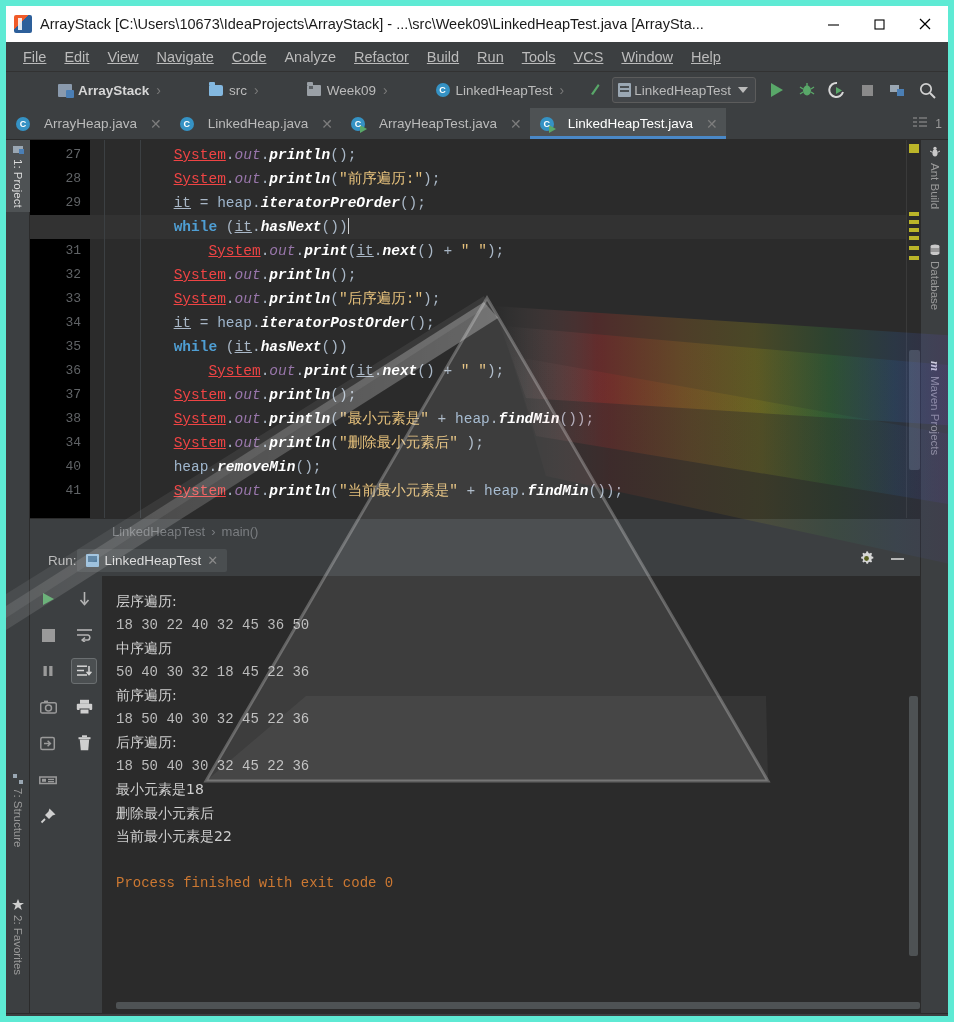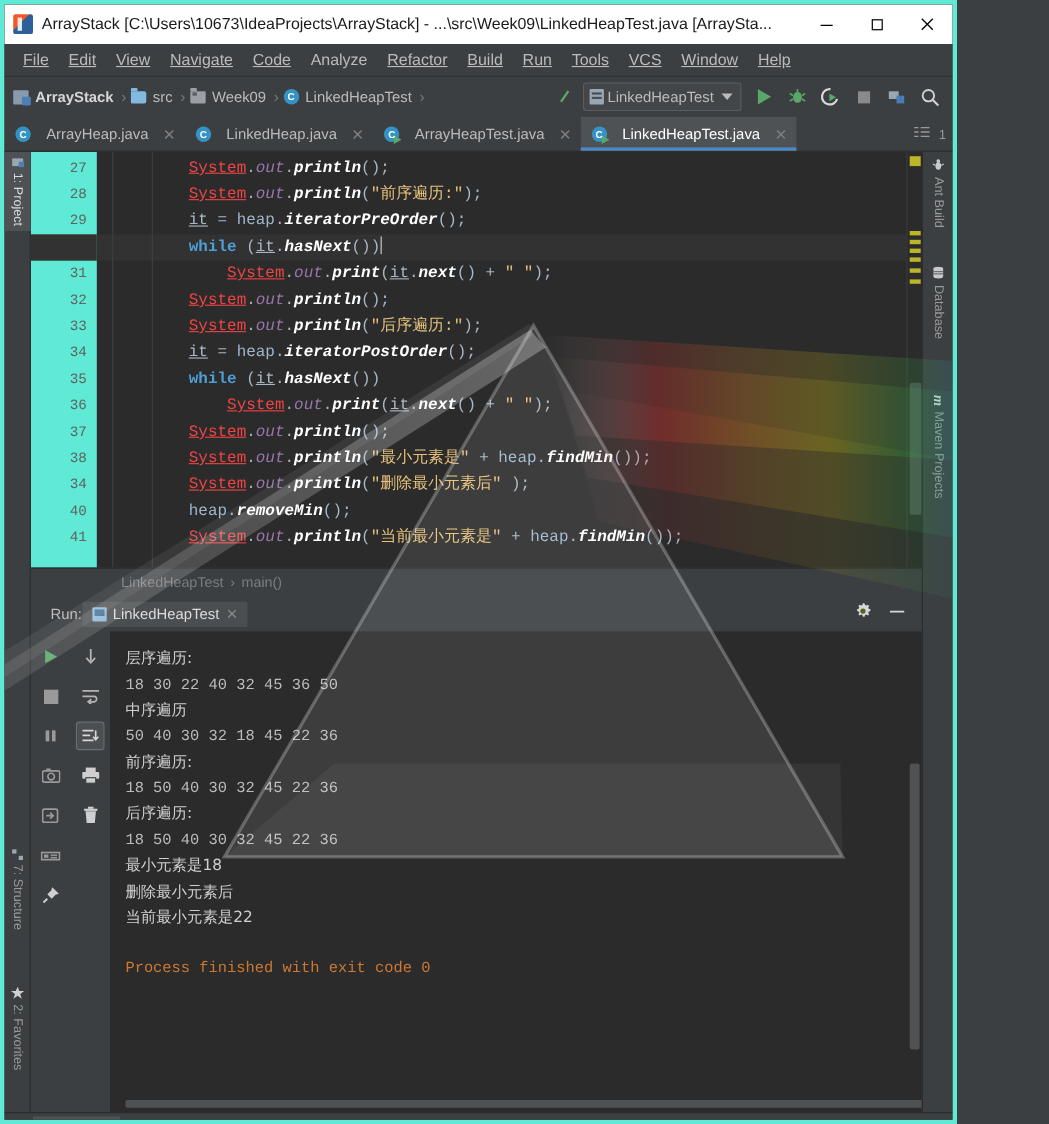--- a/index.html
+++ b/index.html
@@ -3,23 +3,23 @@
 <meta charset="utf-8">
 <style>
   * { box-sizing: border-box; margin: 0; padding: 0; }
   html, body {
     width: 954px; height: 1022px;
     background: #3c3f41;
     font-family: "Liberation Sans", sans-serif;
     overflow: hidden;
   }
   #app {
-    position: relative; width: 870px; height: 1022px;
+    position: relative; width: 954px; height: 1022px;
     background: #3c3f41;
-    border: 4px solid #5eead4;
+    border: 6px solid #5eead4;
     overflow: hidden;
   }
 
   
   .titlebar {
     height: 36px; background: #ffffff; display: flex; align-items: center;
     position: relative; z-index: 60;
   }
   .tb-icon {
     width: 18px; height: 18px; margin: 0 8px 0 8px; flex: 0 0 auto;
@@ -50,21 +50,21 @@
   .menu-item {
     color: #bbbbbb; font-size: 14.5px; padding: 3px 9px; white-space: nowrap;
   }
   .menu-item u { text-decoration: underline; }
 
   
   .navbar {
     height: 36px; background: #3c3f41; display: flex; align-items: center;
     padding-left: 8px; position: relative; z-index: 54;
   }
-  .crumb { display: flex; align-items: center; color: #bbbbbb; font-size: 13.5px; }
+  .crumb { display: flex; align-items: center; color: #bbbbbb; font-size: 13.5px; margin-left: 44px; }
   .crumb-txt { padding: 0 2px; }
   .crumb.bold .crumb-txt { font-weight: bold; color: #d6d6d6; }
   .crumb-sep {
     color: #7a7a7a; font-size: 14px; margin: 0 4px 0 5px;
   }
   .ic { flex: 0 0 auto; margin-right: 4px; display:inline-block; vertical-align:middle; }
   .ic-module { width:14px;height:13px;background:#8a9aad;border-radius:1px;position:relative;}
   .ic-module::after{content:"";position:absolute;right:-2px;bottom:-1px;width:8px;height:8px;background:#4b7fb5;border-radius:1px;}
   .ic-folder-blue{width:14px;height:11px;background:#83b8e0;border-radius:1px 2px 2px 1px;position:relative;}
   .ic-folder-blue::before{content:"";position:absolute;top:-3px;left:0;width:6px;height:3px;background:#83b8e0;border-radius:1px 1px 0 0;}
@@ -125,21 +125,21 @@
     display:flex;align-items:center;gap:5px;padding:4px 0;white-space:nowrap;
   }
 
   .center{flex:1 1 auto;display:flex;flex-direction:column;min-width:0;position:relative;}
 
   
   .editor{
     height:378px;background:#2b2b2b;position:relative;overflow:hidden;display:flex;
   }
   .gutter{
-    width:60px;background:#5eead4;flex:0 0 60px;padding-top:3px;position:relative;
+    width:60px;background:#000000;flex:0 0 60px;padding-top:3px;position:relative;
   }
   .gnum{
     height:24px;line-height:24px;text-align:right;padding-right:9px;
     color:#606366;font-size:13px;font-family:"Liberation Mono",monospace;
   }
   .code-area{flex:1 1 auto;position:relative;padding-top:3px;overflow:hidden;}
   .cline{
     height:24px;line-height:24px;font-family:"Liberation Mono",monospace;font-size:14.5px;
     white-space:pre;padding-left:14px;color:#a9b7c6;
   }

